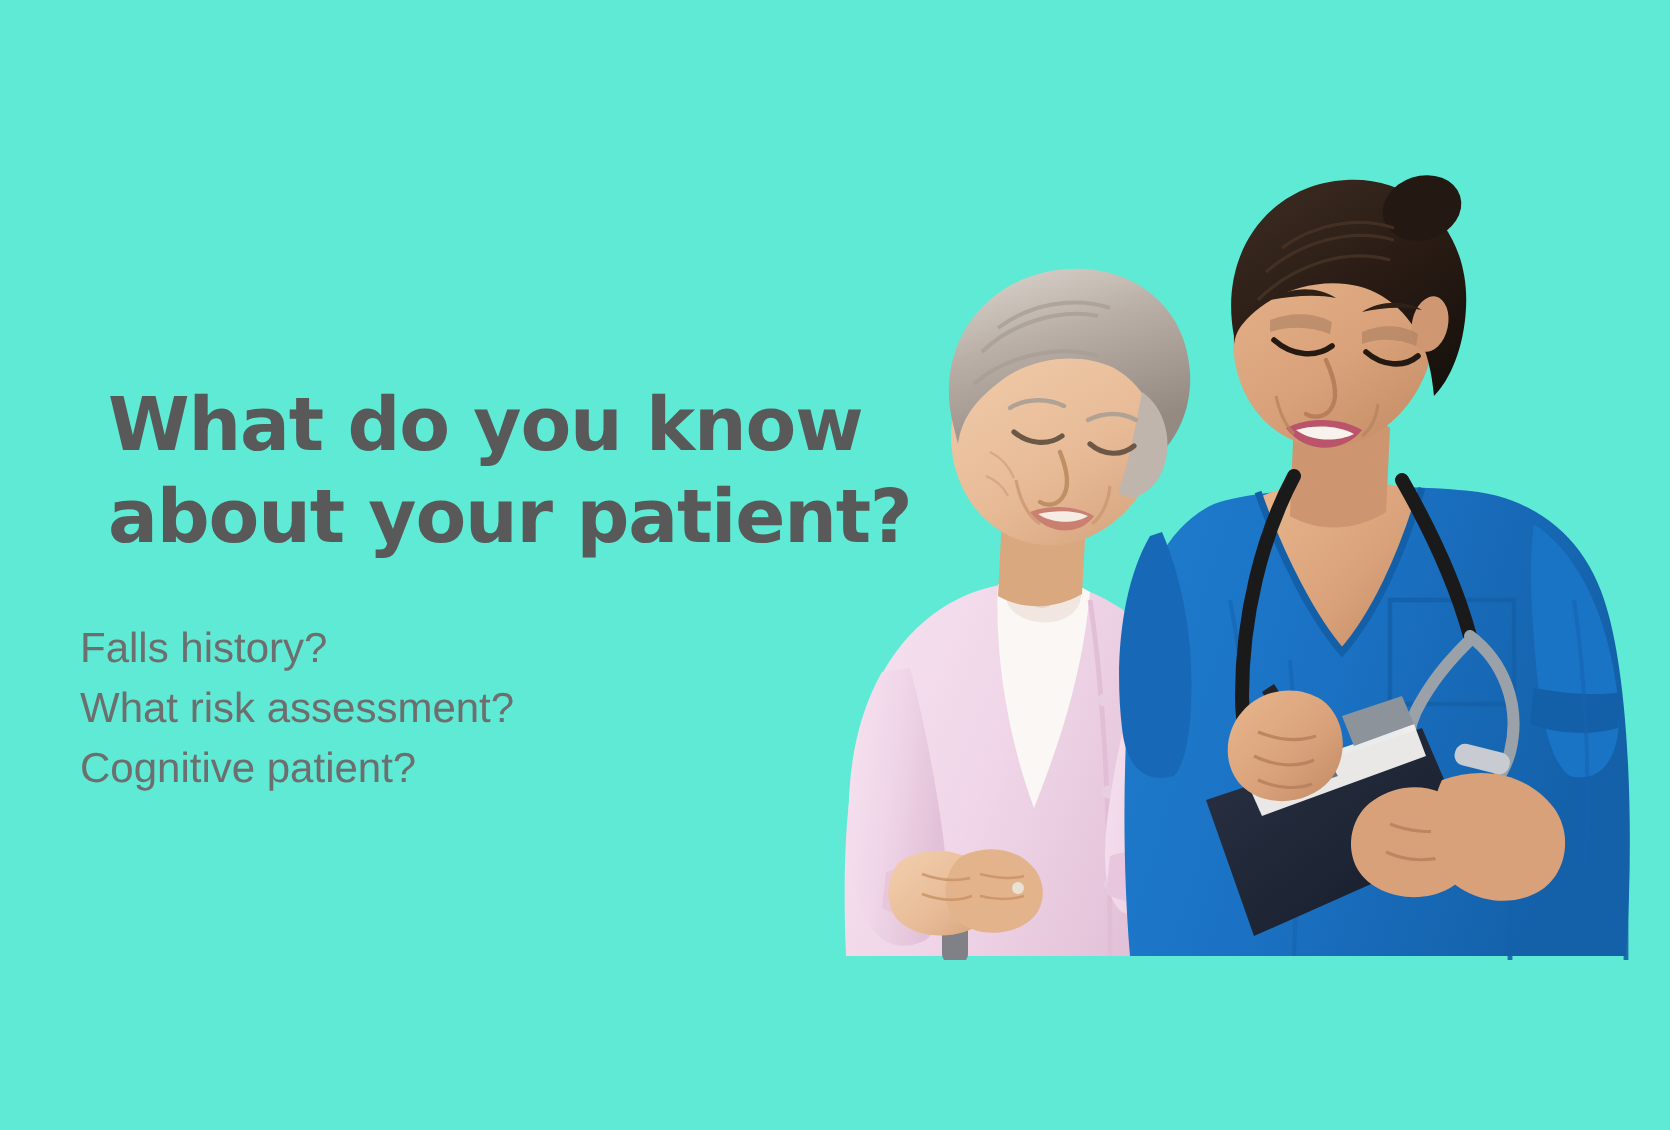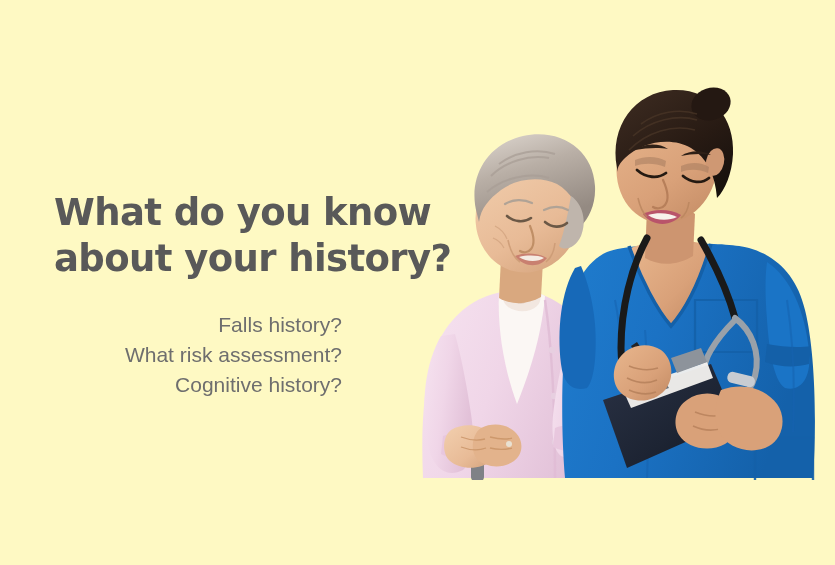--- a/index.html
+++ b/index.html
@@ -8,21 +8,21 @@
     padding: 0;
     background: #ffffff;
   }
   body {
     font-family: "Liberation Sans", sans-serif;
   }
   .slide {
     position: relative;
     width: 835px;
     height: 565px;
-    background: #fef9c3;
+    background: #5eead4;
     overflow: hidden;
   }
 
   
   .text-block {
     position: absolute;
     left: 0;
     top: 0;
     width: 440px;
     height: 565px;
@@ -42,21 +42,21 @@
     text-align: left;
     white-space: nowrap;
   }
   .headline .hl-line { display: block; }
 
   .sub-block {
     position: absolute;
     left: 40px;
     top: 310px;
     width: 302px;
-    text-align: right;
+    text-align: left;
     font-family: "Liberation Sans", sans-serif;
     font-size: 21px;
     line-height: 30px;
     color: #6e6e6e;
     font-weight: normal;
   }
   .sub-block .sub-line { display: block; white-space: nowrap; }
 
   
   .photo {
@@ -71,27 +71,27 @@
 </style>
 </head>
 <body>
 
 <div class="slide">
 
   <div class="text-block">
 
     <div class="headline">
       <span class="hl-line">What do you know</span>
-      <span class="hl-line">about your history?</span>
+      <span class="hl-line">about your patient?</span>
     </div>
 
     <div class="sub-block">
       <span class="sub-line">Falls history?</span>
       <span class="sub-line">What risk assessment?</span>
-      <span class="sub-line">Cognitive history?</span>
+      <span class="sub-line">Cognitive patient?</span>
     </div>
 
   </div>
 
   <div class="photo">
     <svg width="440" height="565" viewBox="0 0 440 565" xmlns="http://www.w3.org/2000/svg">
       <defs>
         <linearGradient id="scrubG" x1="0" y1="0" x2="1" y2="0.3">
           <stop offset="0%" stop-color="#1f7ccd"></stop>
           <stop offset="45%" stop-color="#1b72c4"></stop>

